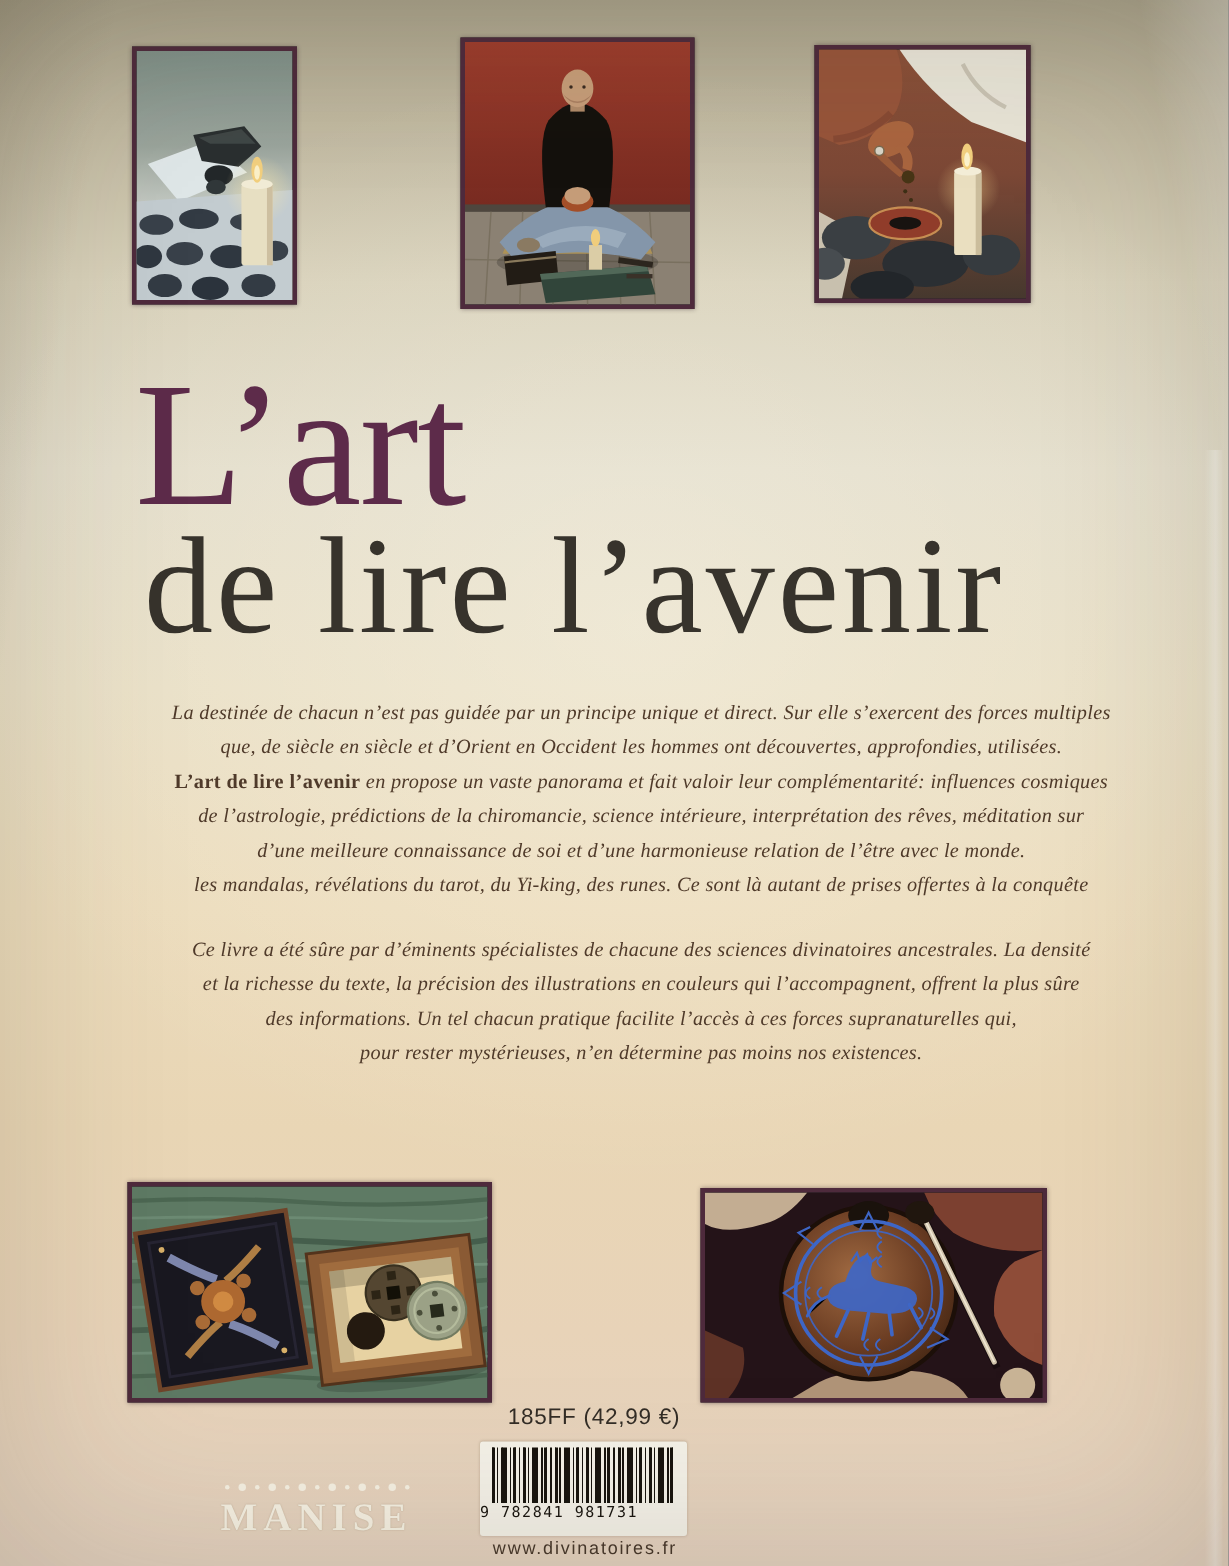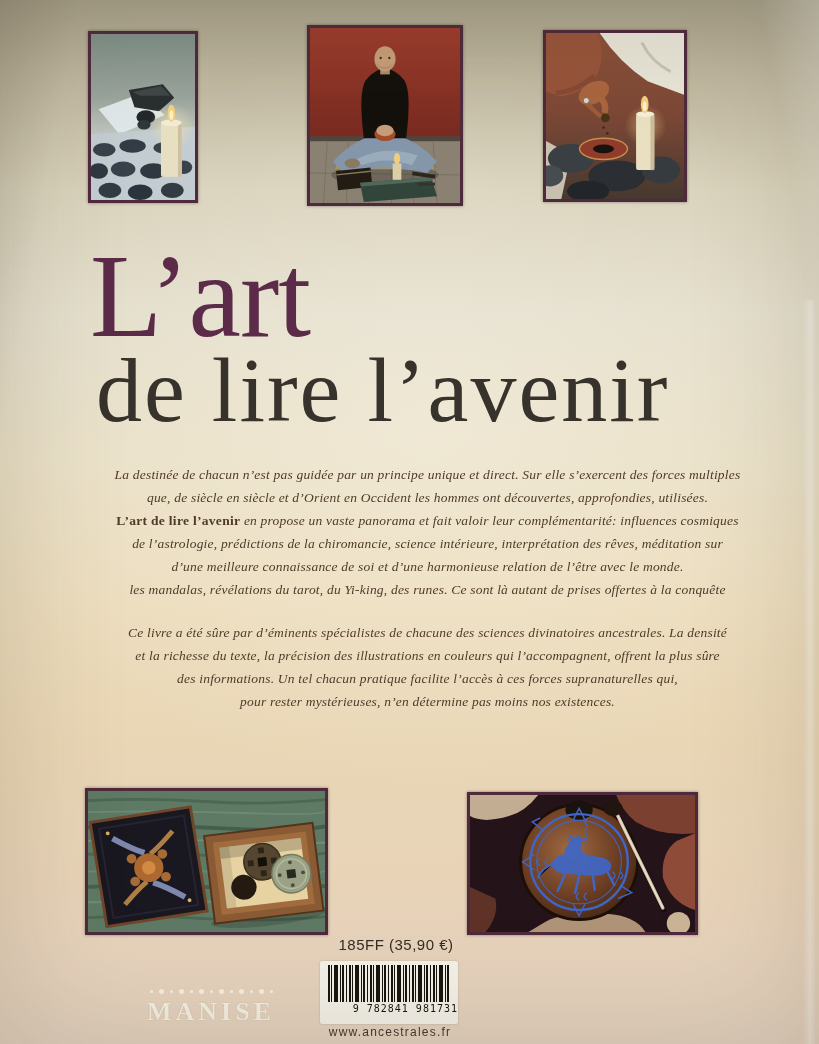--- a/index.html
+++ b/index.html
@@ -39,21 +39,21 @@
 
   .price{position:absolute;left:0;top:936px;width:792px;text-align:center;
     font-family:"Liberation Sans",sans-serif;font-size:15px;letter-spacing:.5px;color:#332d26;}
 
   .barcode{position:absolute;left:320px;top:961px;width:138px;height:63px;background:#f4f1e8;
     border-radius:2px;box-shadow:0 0 2px rgba(60,40,20,.25);}
   .bars{position:absolute;left:8px;top:4px;right:8px;height:37px;
     background-image:
       repeating-linear-gradient(90deg,#17130e 0 1px,transparent 1px 3px),
       repeating-linear-gradient(90deg,#17130e 0 2px,transparent 2px 7px);}
-  .barcode-number{position:absolute;left:0;right:0;top:42px;text-align:right;
+  .barcode-number{position:absolute;left:0;right:0;top:42px;text-align:left;
     font-family:"DejaVu Sans Mono",monospace;font-size:10px;letter-spacing:1px;color:#17130e;}
 
   .website{position:absolute;left:290px;top:1025px;width:200px;text-align:center;
     font-family:"Liberation Sans",sans-serif;font-size:12px;letter-spacing:1.2px;color:#46362a;}
 
   .manise{position:absolute;left:136px;top:988px;width:150px;text-align:center;}
   .manise .dots{display:flex;justify-content:center;align-items:center;gap:6px;height:7px;margin-bottom:2px;}
   .manise .dots span{width:3px;height:3px;border-radius:50%;background:#f6f1e3;display:block;}
   .manise .dots span:nth-child(even){width:5px;height:5px;}
   .manise .wordmark{font-family:Liberation Serif, serif;font-weight:bold;font-size:26px;
@@ -314,21 +314,21 @@
           <path d="M140,78 L148,94"></path>
         <path d="M85,72 Q74,76 70,86" stroke-width="2"></path>
       </g>
       <path d="M152,22 L200,122" stroke="#000" stroke-width="5" opacity=".35"></path>
       <path d="M150,18 L198,118" stroke="#cfc2aa" stroke-width="3.5" stroke-linecap="round"></path>
       <path d="M150,18 L198,118" stroke="#efe6d2" stroke-width="1.2"></path>
       <ellipse cx="147" cy="14" rx="10" ry="8" fill="#20160e"></ellipse>
     </svg>
   </div>
 
-  <div class="price">185FF (35,90 €)</div>
+  <div class="price">185FF (42,99 €)</div>
 
   <div class="manise">
     <div class="dots">
       <span></span>
         <span></span>
         <span></span>
         <span></span>
         <span></span>
         <span></span>
         <span></span>
@@ -340,17 +340,17 @@
         <span></span>
     </div>
     <div class="wordmark">MANISE</div>
   </div>
 
   <div class="barcode">
     <div class="bars"></div>
     <div class="barcode-number">9 782841 981731</div>
   </div>
 
-  <div class="website">www.ancestrales.fr</div>
+  <div class="website">www.divinatoires.fr</div>
 
   <div class="edge-highlight"></div>
   <div class="vignette"></div>
 </div>
 
 </body></html>

